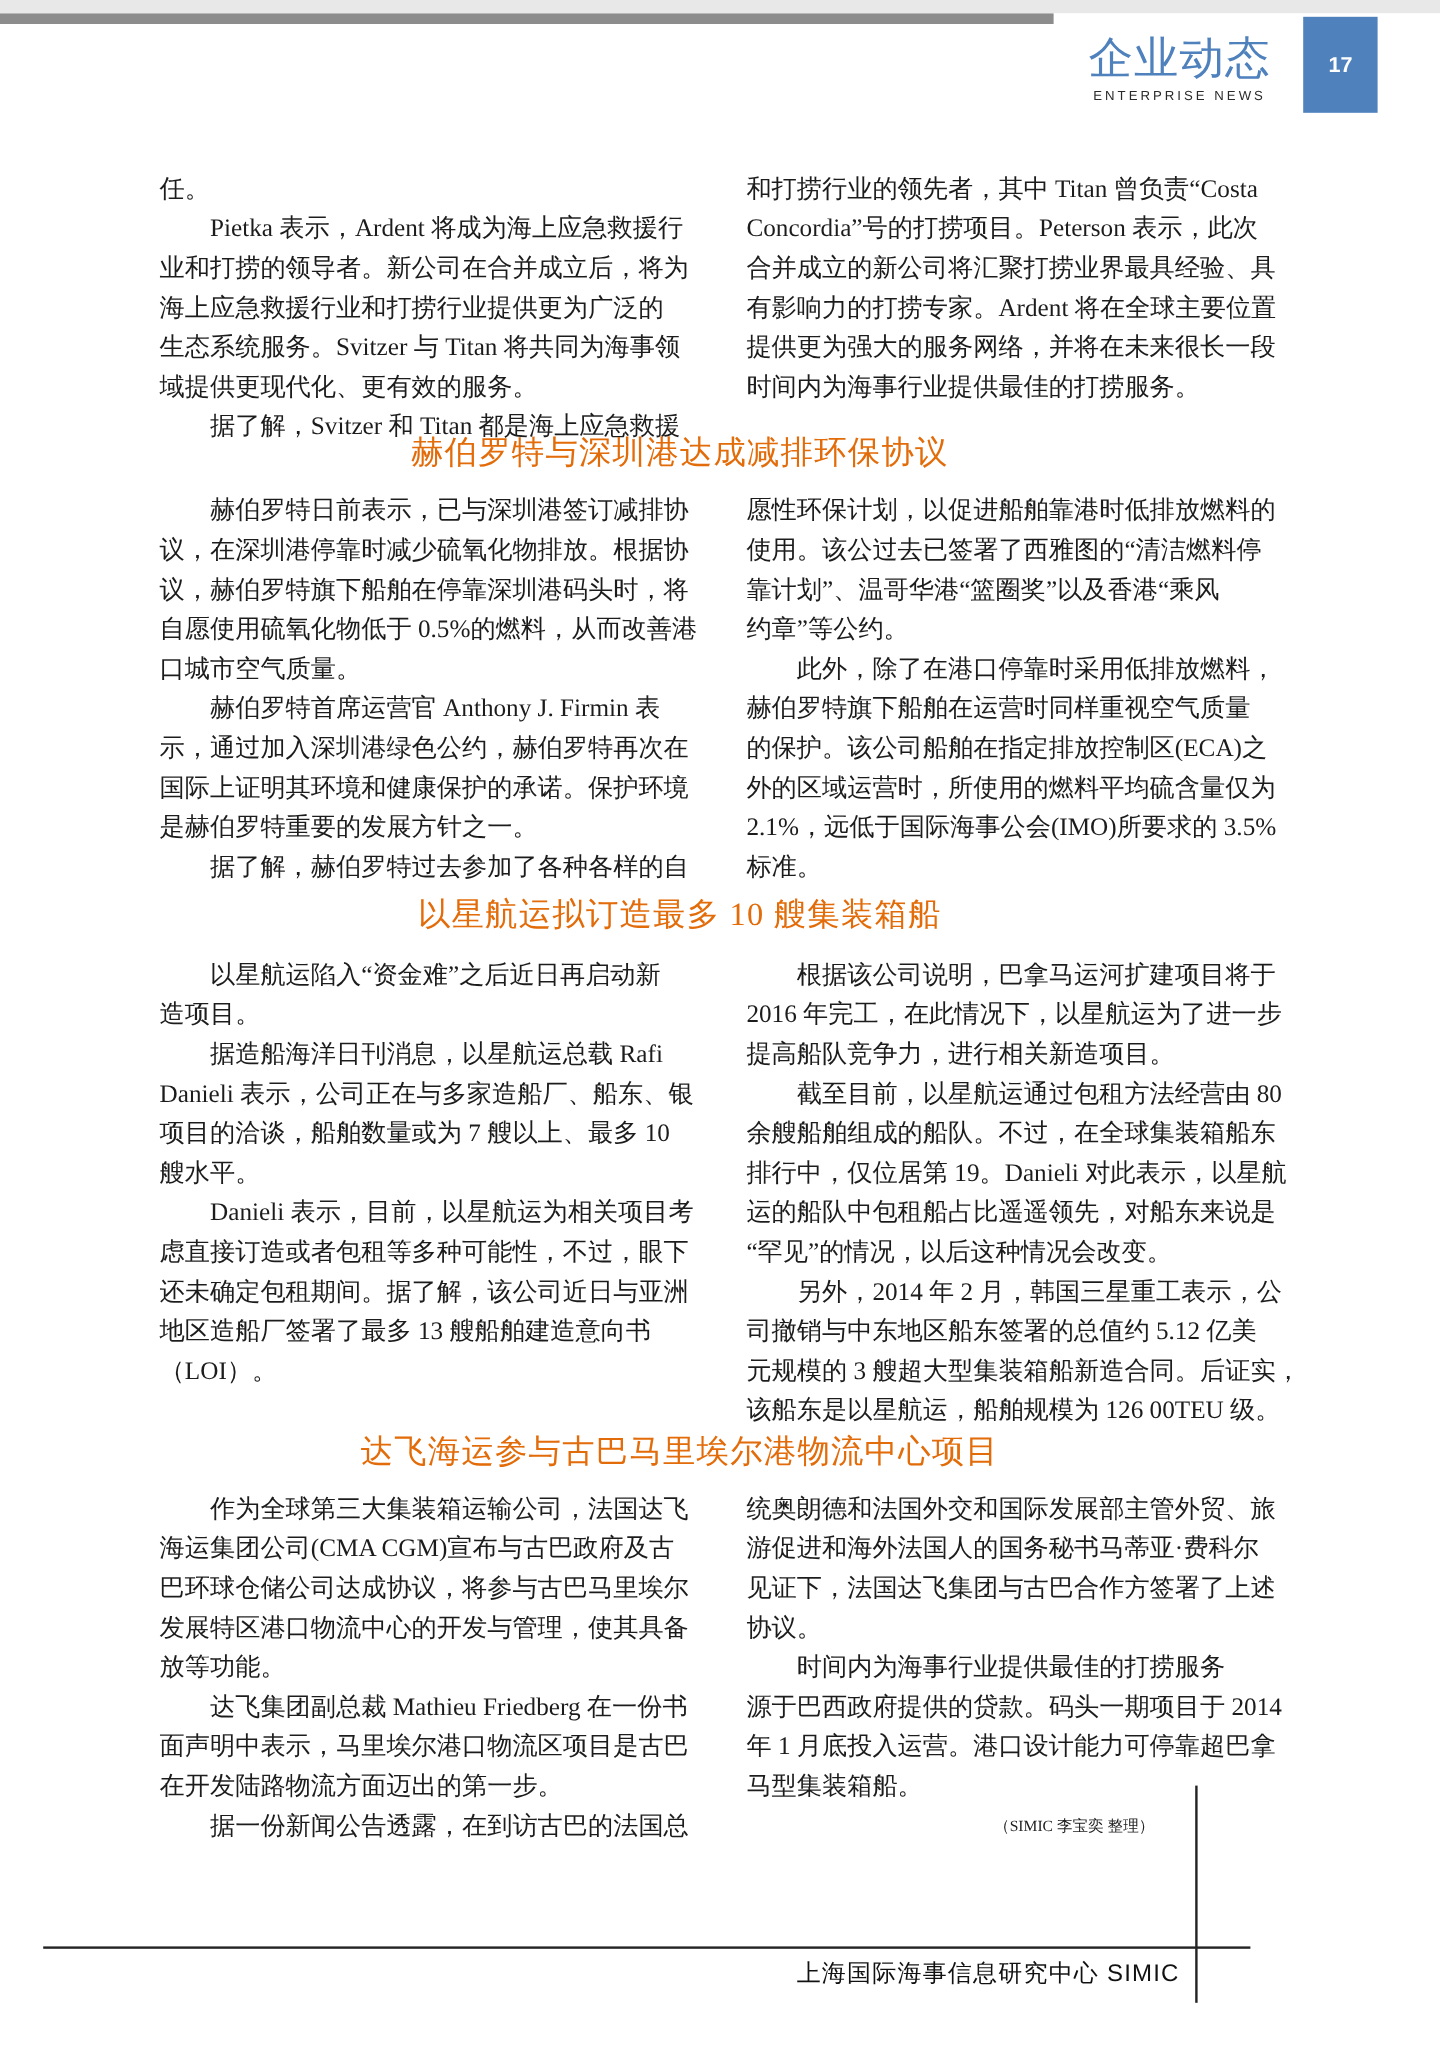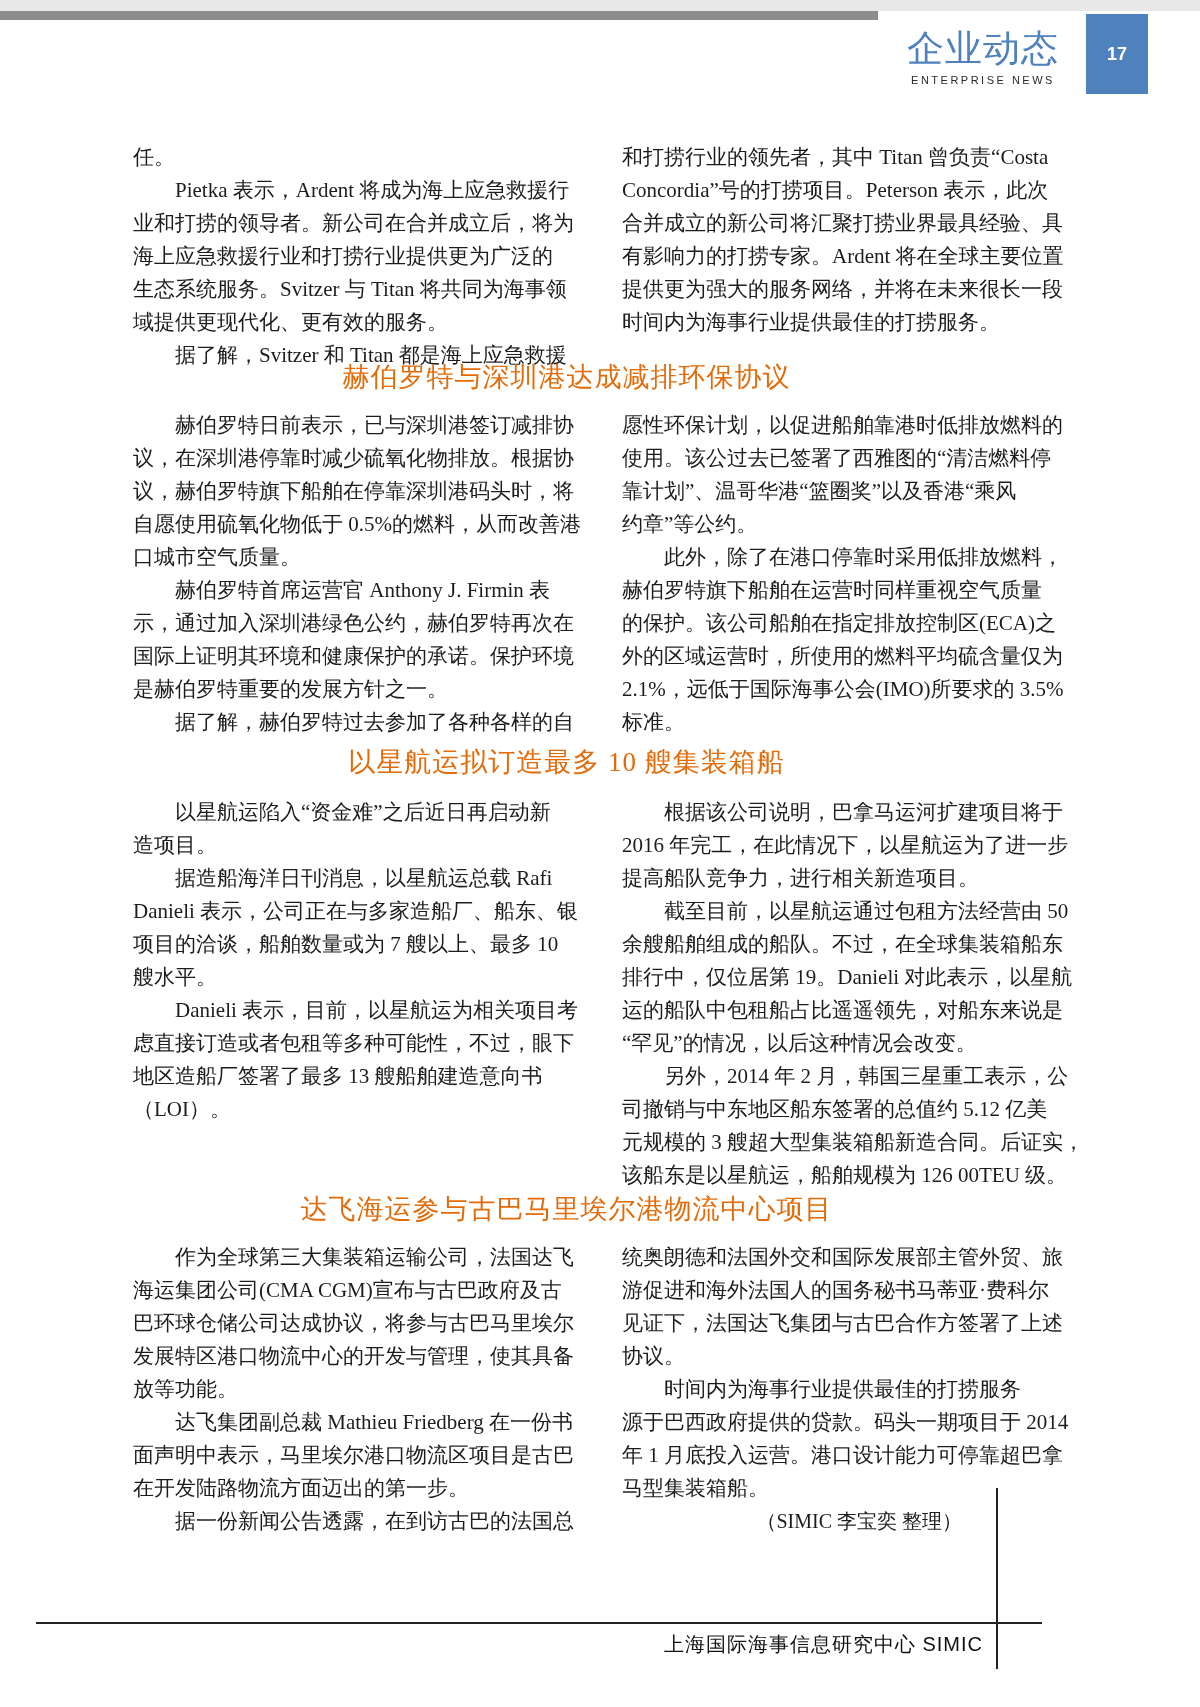--- a/index.html
+++ b/index.html
@@ -27,21 +27,21 @@
   }
   
   .section { position:absolute; left:133px; width:934px; }
   .heading {
     width:867px; text-align:center; color:#e36c0a;
     font-size:27px; line-height:34px; letter-spacing:1px; white-space:nowrap;
   }
   .cols { display:flex; gap:44px; }
   .col { width:445px; }
   .line { font-size:21px; line-height:33px; white-space:nowrap; }
-  .byline { font-size:20px; line-height:33px; text-align:right; padding-right:105px; }
+  .byline { font-size:13px; line-height:33px; text-align:right; padding-right:105px; }
   
   .footer-hline { position:absolute; left:36px; top:1611px; width:1006px; height:2px; background:#232323; }
   .footer-vline { position:absolute; left:996px; top:1477px; width:2px; height:181px; background:#232323; }
   .footer-text {
     position:absolute; left:560px; top:1620px; width:423px; text-align:right;
     font-family:"Liberation Sans","DejaVu Sans",sans-serif;
     font-size:20px; letter-spacing:1px; color:#111111; white-space:nowrap;
   }
 </style>
 </head>
@@ -115,28 +115,29 @@
     <div class="cols" style="margin-top:17px">
       <div class="col">
           <div class="line">　　以星航运陷入“资金难”之后近日再启动新</div>
           <div class="line">造项目。</div>
           <div class="line">　　据造船海洋日刊消息，以星航运总载 Rafi</div>
           <div class="line">Danieli 表示，公司正在与多家造船厂、船东、银</div>
           <div class="line">项目的洽谈，船舶数量或为 7 艘以上、最多 10</div>
           <div class="line">艘水平。</div>
           <div class="line">　　Danieli 表示，目前，以星航运为相关项目考</div>
           <div class="line">虑直接订造或者包租等多种可能性，不过，眼下</div>
+          <div class="line">还未确定包租期间。据了解，该公司近日与亚洲</div>
           <div class="line">地区造船厂签署了最多 13 艘船舶建造意向书</div>
           <div class="line">（LOI）。</div>
         </div>
       <div class="col">
           <div class="line">　　根据该公司说明，巴拿马运河扩建项目将于</div>
           <div class="line">2016 年完工，在此情况下，以星航运为了进一步</div>
           <div class="line">提高船队竞争力，进行相关新造项目。</div>
-          <div class="line">　　截至目前，以星航运通过包租方法经营由 50</div>
+          <div class="line">　　截至目前，以星航运通过包租方法经营由 80</div>
           <div class="line">余艘船舶组成的船队。不过，在全球集装箱船东</div>
           <div class="line">排行中，仅位居第 19。Danieli 对此表示，以星航</div>
           <div class="line">运的船队中包租船占比遥遥领先，对船东来说是</div>
           <div class="line">“罕见”的情况，以后这种情况会改变。</div>
           <div class="line">　　另外，2014 年 2 月，韩国三星重工表示，公</div>
           <div class="line">司撤销与中东地区船东签署的总值约 5.12 亿美</div>
           <div class="line">元规模的 3 艘超大型集装箱船新造合同。后证实，</div>
           <div class="line">该船东是以星航运，船舶规模为 126 00TEU 级。</div>
         </div>
     </div>

